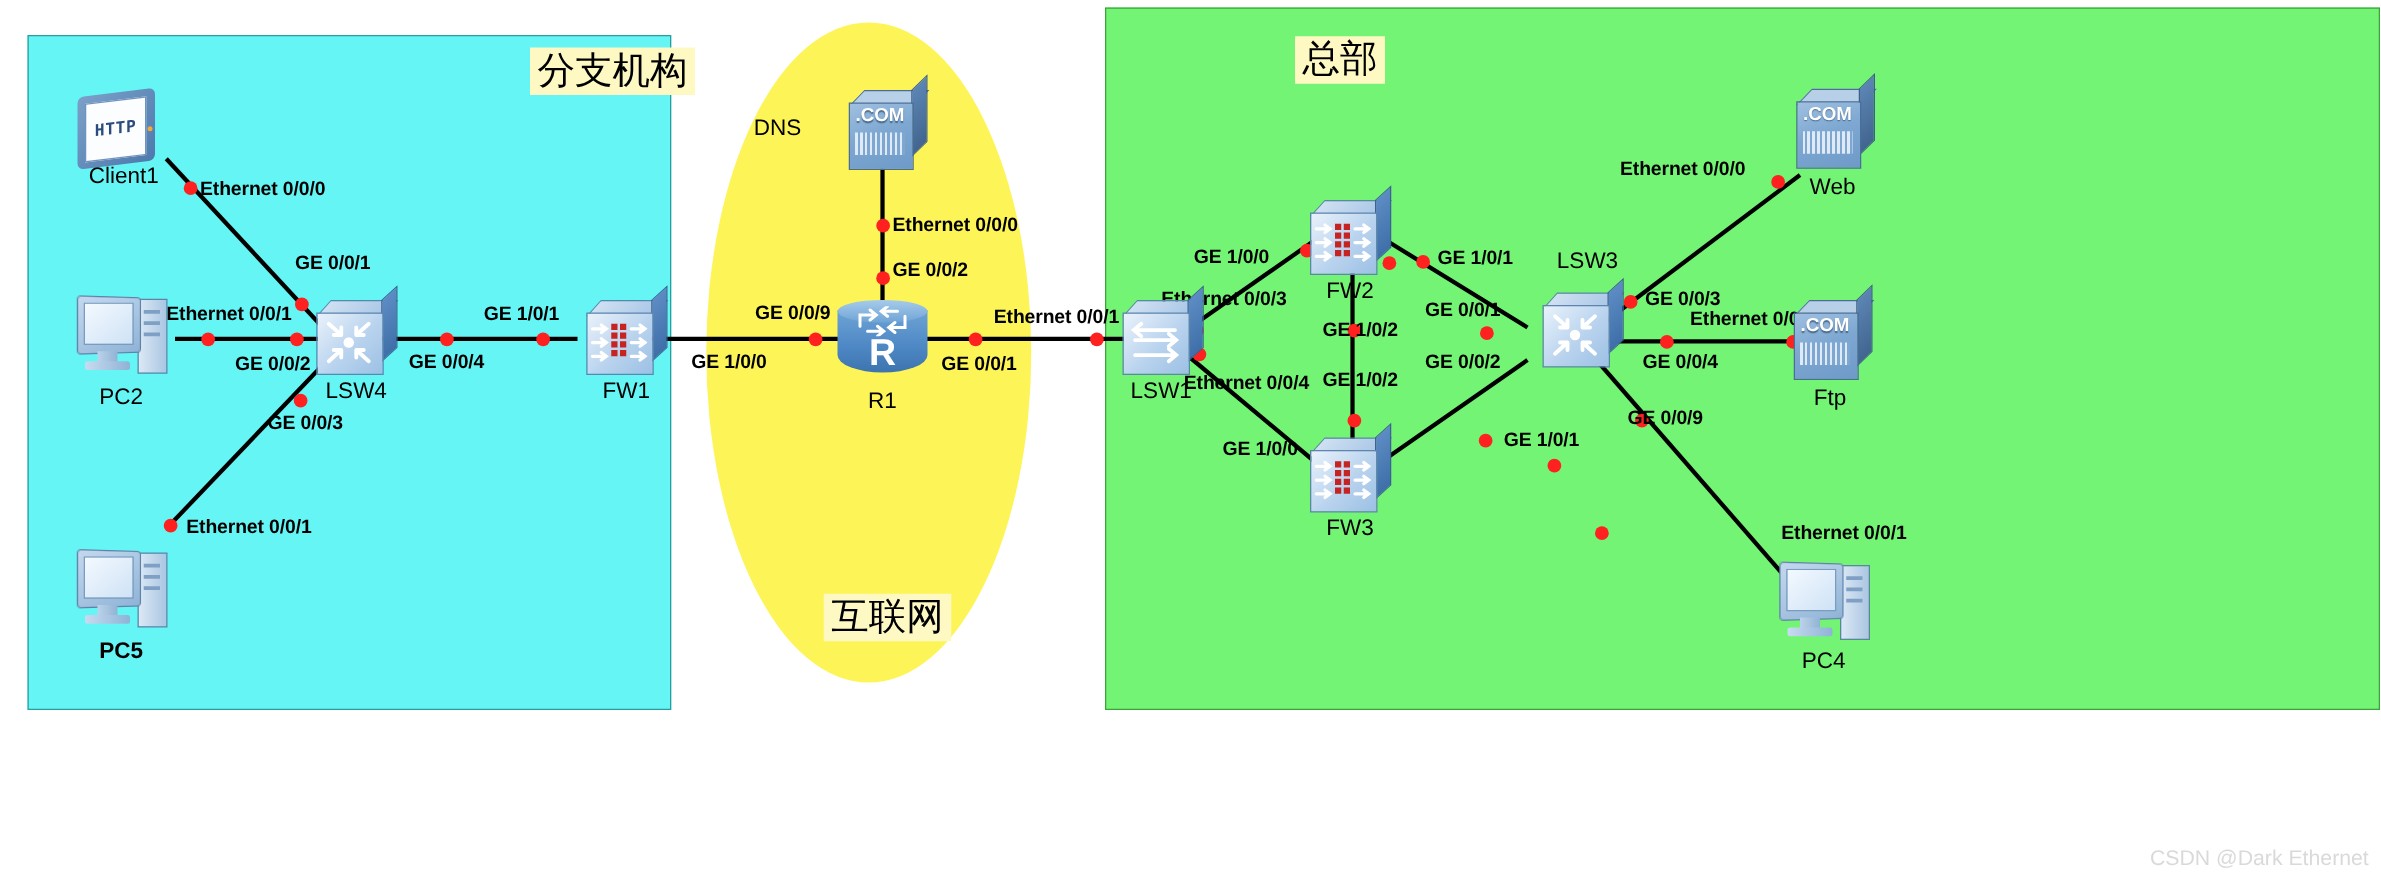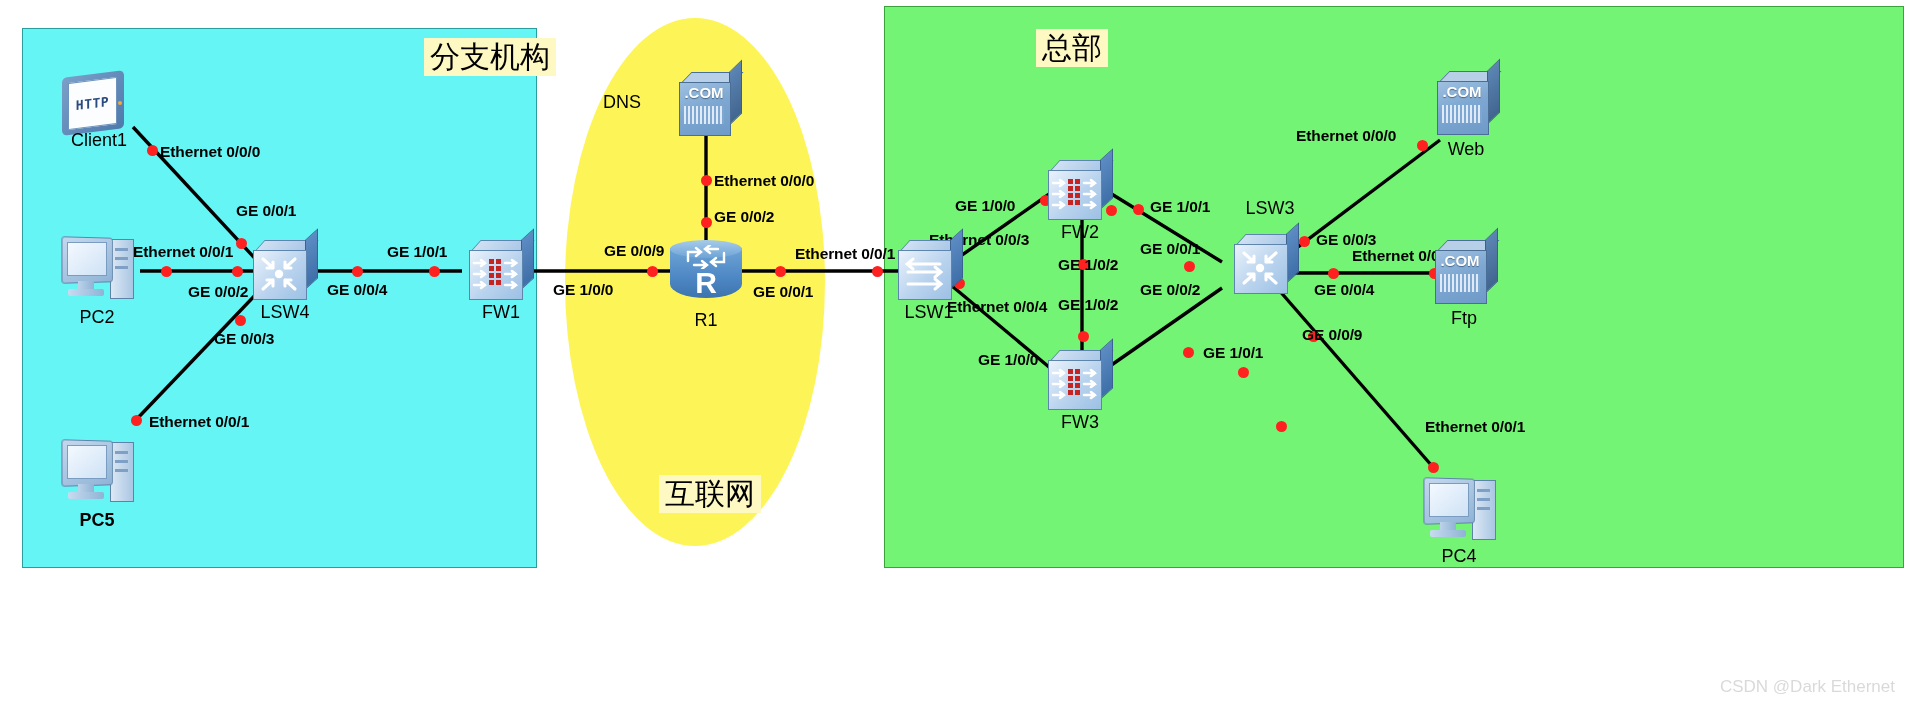--- a/index.html
+++ b/index.html
@@ -617,21 +617,21 @@
     <div class="server">
       <div class="server-top"></div>
       <div class="server-side"></div>
       <div class="server-front"></div>
       <div class="server-com">.COM</div>
       <div class="server-vents"></div>
     </div>
     <div class="node-name" style="left:-6px; top:68px; width:70px;">Ftp</div>
   </div>
 
-  <div class="node" style="left:1424px; top:478px;">
+  <div class="node" style="left:1424px; top:450px;">
     <div class="pc">
       <div class="pc-tower"></div>
       <div class="pc-mon-out"></div>
       <div class="pc-mon-screen"></div>
       <div class="pc-stand"></div>
       <div class="pc-base"></div>
     </div>
     <div class="node-name" style="left:-5px; top:68px; width:80px;">PC4</div>
   </div>
 

